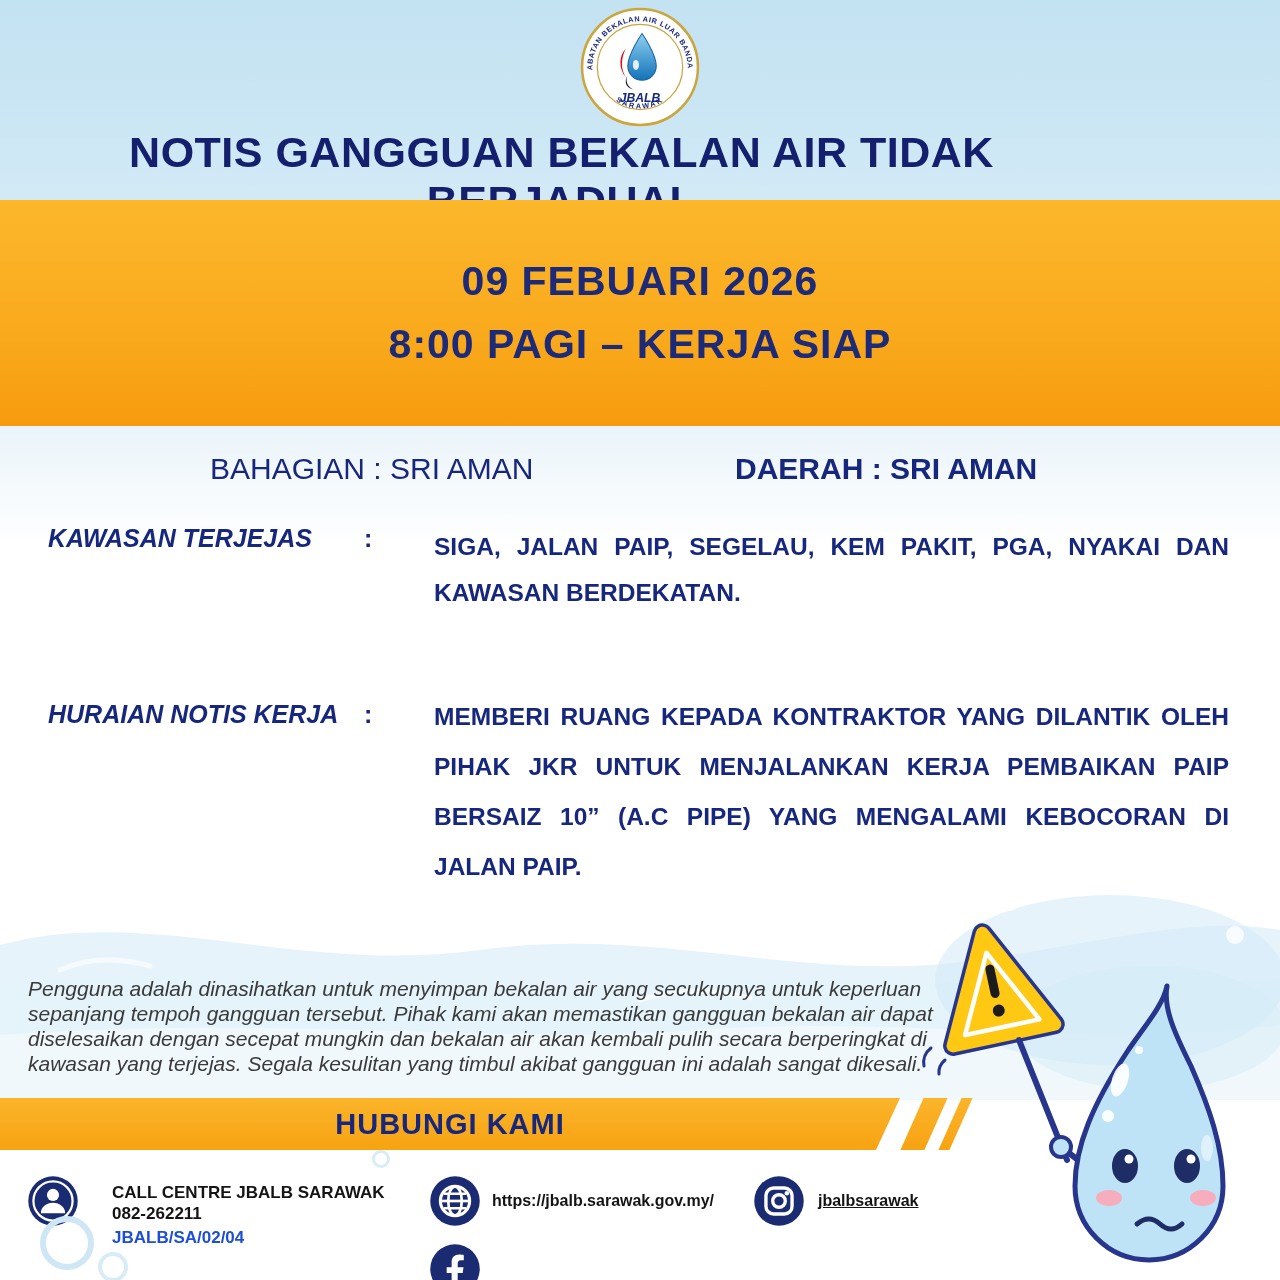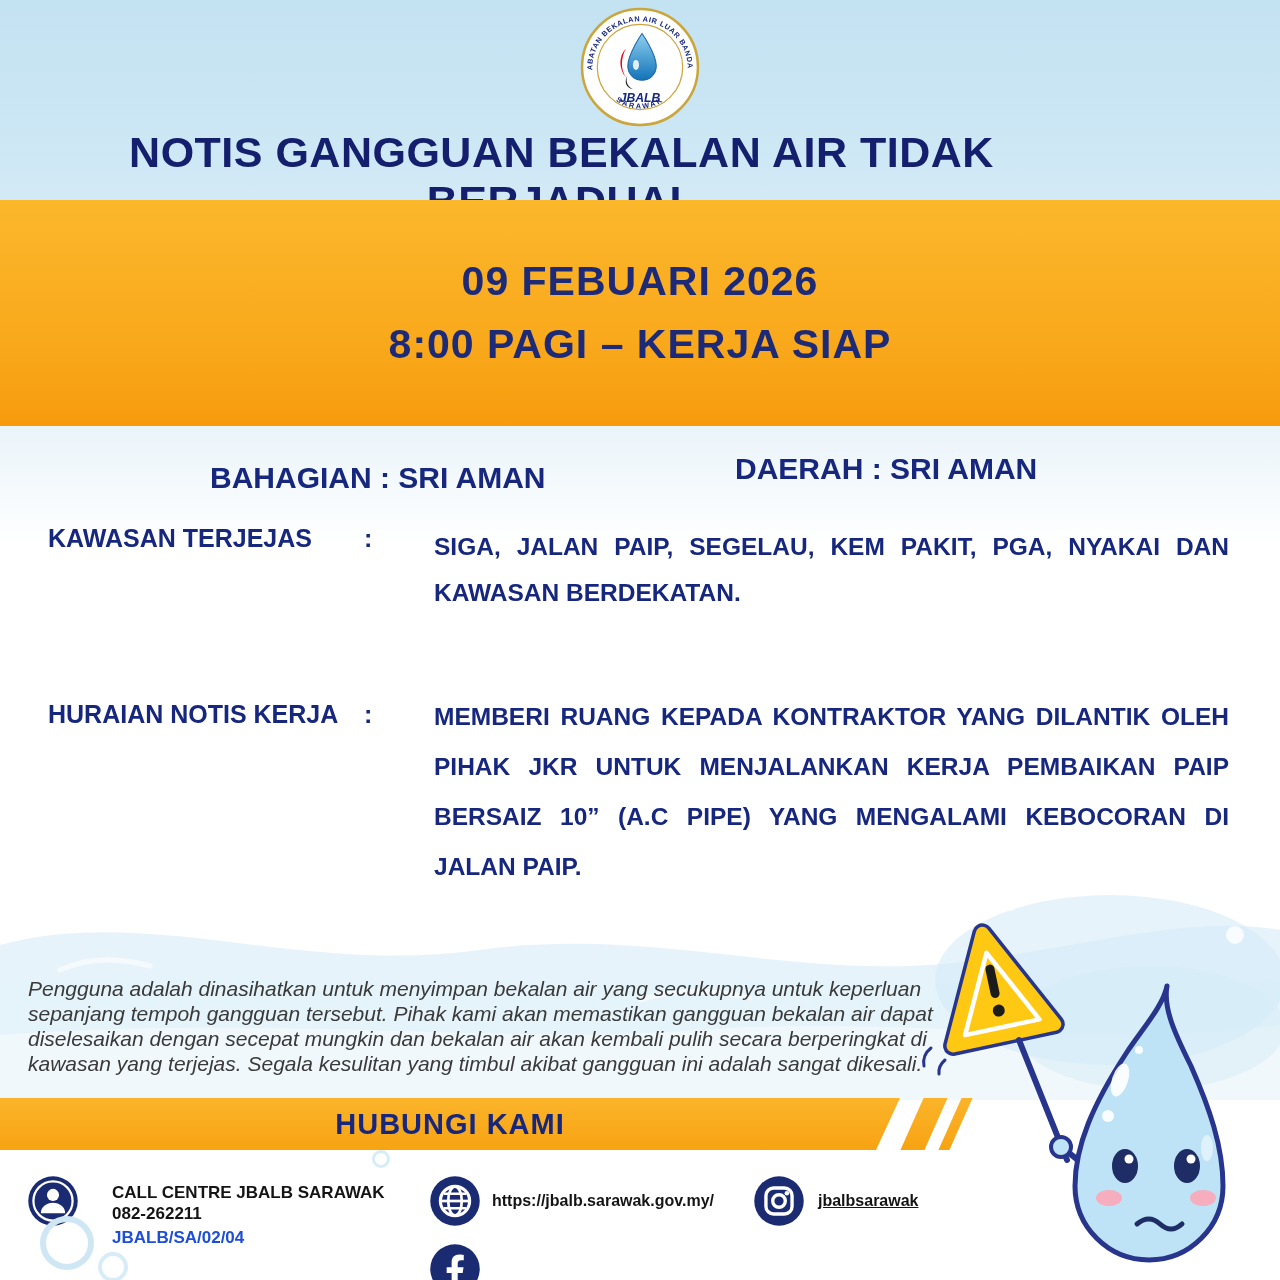--- a/index.html
+++ b/index.html
@@ -25,25 +25,25 @@
   .title { position:absolute; top:128px; left:0; width:1123px; text-align:center;
            font-size:43px; font-weight:bold; color:#14206e; letter-spacing:0.5px; }
 
   
   .date-band { position:absolute; top:200px; left:0; width:1280px; height:226px;
                background:linear-gradient(180deg,#fcb72b 0%, #f9a81b 65%, #f79b0d 100%);
                display:flex; flex-direction:column; align-items:center; justify-content:center; gap:16px; }
   .date-line { font-size:41px; font-weight:bold; color:#1c2a77; letter-spacing:1px; }
 
   
-  .bahagian { position:absolute; top:452px; left:210px; font-size:30px; font-weight:bold; color:#16277d;margin-top:9px; }
+  .bahagian { position:absolute; top:452px; left:210px; font-size:30px; font-weight:normal; color:#16277d; }
   .daerah   { position:absolute; top:452px; left:735px; font-size:30px; font-weight:bold; color:#16277d; }
 
   
-  .detail-label { position:absolute; left:48px;  font-size:25px; font-weight:bold; color:#16277d; }
+  .detail-label { position:absolute; left:48px;  font-size:25px; font-weight:bold; color:#16277d;font-style:italic; }
   .detail-colon { position:absolute; left:364px; font-size:25px; font-weight:bold; color:#16277d; }
   .detail-value { position:absolute; left:434px; width:795px; font-size:24.5px; font-weight:bold;
                   color:#16277d; text-align:justify; }
   .kawasan-label, .kawasan-colon { top:524px; }
   .kawasan-value { top:524px; line-height:46px; }
   .huraian-label, .huraian-colon { top:692px;margin-top:8px; }
   .huraian-value { top:692px; line-height:50px; }
 
   
   .advisory { position:absolute; top:976px; left:28px; width:908px;

